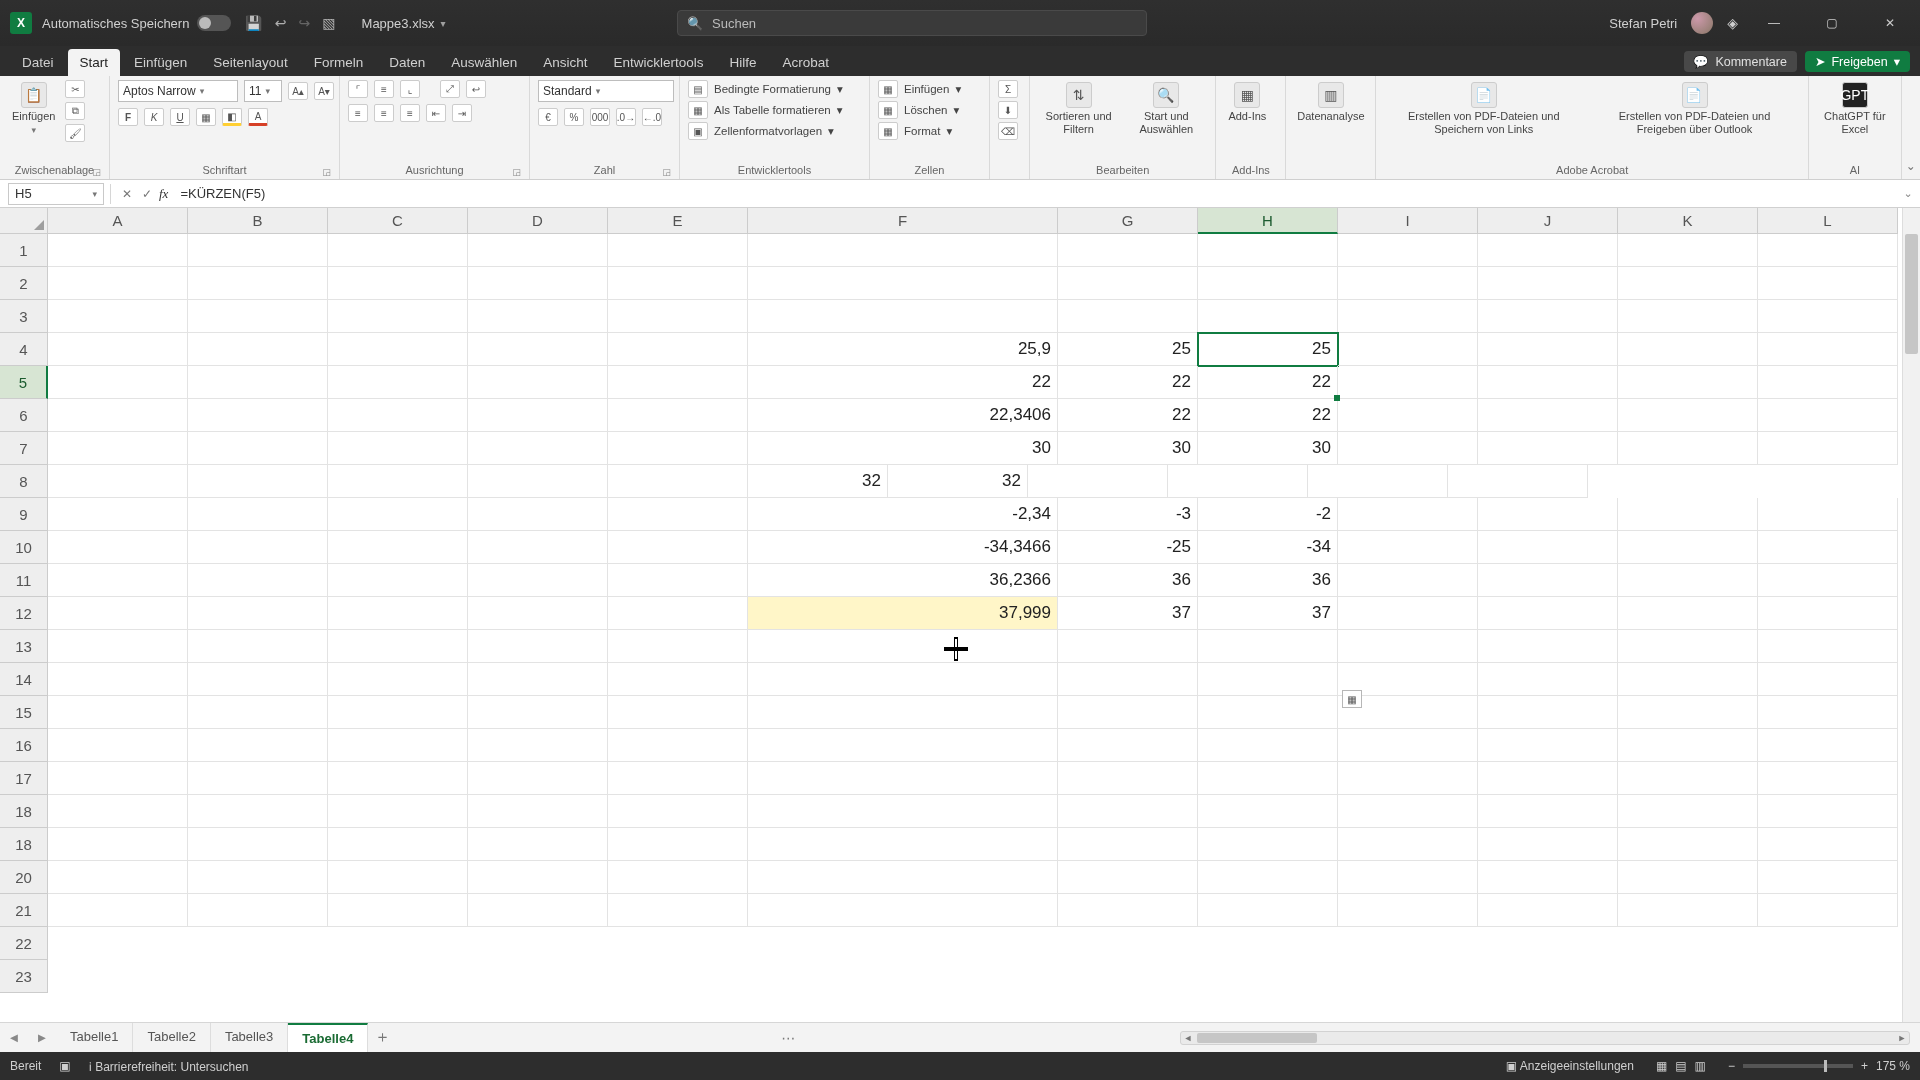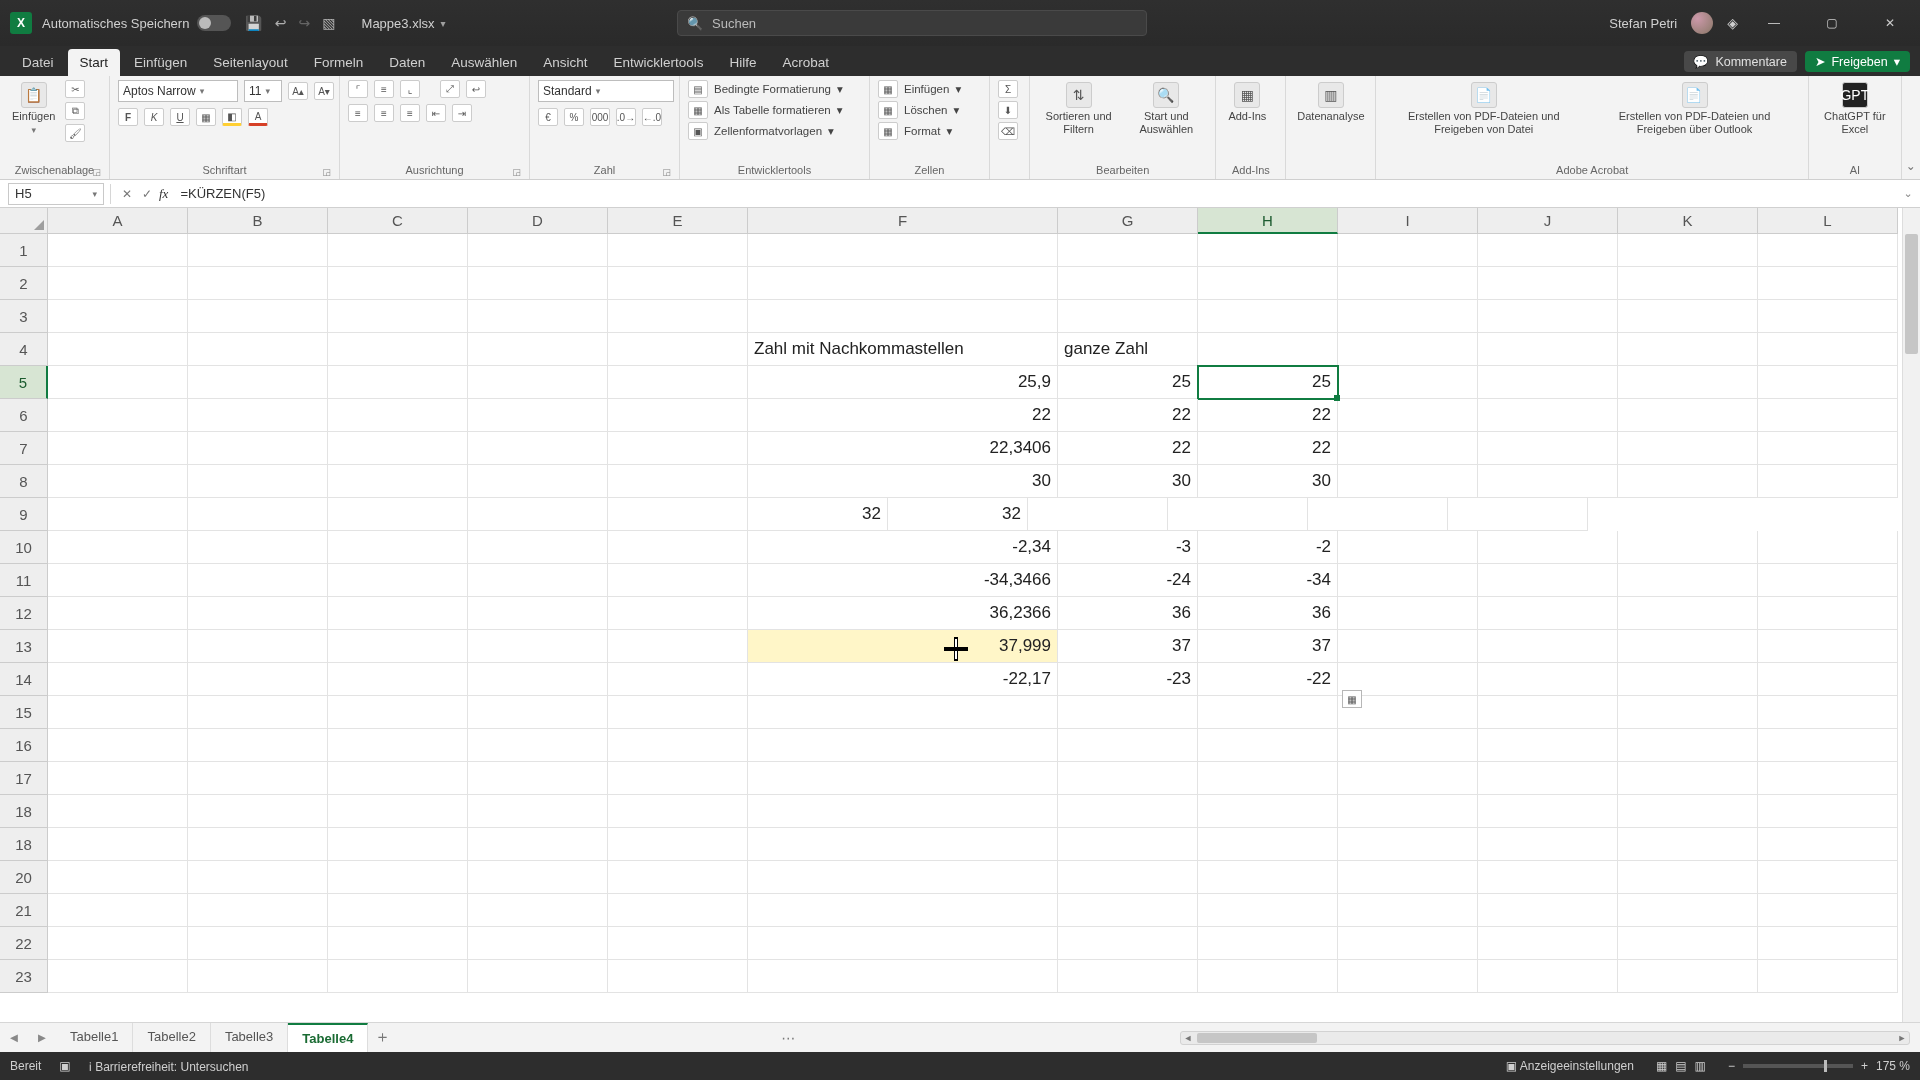--- a/index.html
+++ b/index.html
@@ -307,21 +307,21 @@
           <div class="tx">Datenanalyse</div>
         </div>
       </div>
     <div class="label">&nbsp;</div>
   </div>
 
   <div class="group" style="min-width:310px">
     <div class="body">
       <div class="bigbtn" style="min-width:140px">
           <div class="ic">📄</div>
-          <div class="tx">Erstellen von PDF-Dateien und Freigeben von Datei</div>
+          <div class="tx">Erstellen von PDF-Dateien und Speichern von Links</div>
         </div>
       <div class="bigbtn" style="min-width:150px">
           <div class="ic">📄</div>
           <div class="tx">Erstellen von PDF-Dateien und Freigeben über Outlook</div>
         </div>
     </div>
     <div class="label"><span>Adobe Acrobat</span></div>
   </div>
 
   <div class="group" style="min-width:90px">
@@ -433,34 +433,20 @@
         <div class="cell" style="width: 140px;"></div>
         <div class="cell" style="width: 140px;"></div>
         <div class="cell" style="width: 140px;"></div>
       </div>
       <div class="row">
         <div class="cell" style="width: 140px;"></div>
         <div class="cell" style="width: 140px;"></div>
         <div class="cell" style="width: 140px;"></div>
         <div class="cell" style="width: 140px;"></div>
         <div class="cell" style="width: 140px;"></div>
-        <div class="cell l" style="width: 310px;">Zahl mit Nachkommastellen</div>
-        <div class="cell l" style="width: 140px;">ganze Zahl</div>
-        <div class="cell" style="width: 140px;"></div>
-        <div class="cell" style="width: 140px;"></div>
-        <div class="cell" style="width: 140px;"></div>
-        <div class="cell" style="width: 140px;"></div>
-        <div class="cell" style="width: 140px;"></div>
-      </div>
-      <div class="row">
-        <div class="cell" style="width: 140px;"></div>
-        <div class="cell" style="width: 140px;"></div>
-        <div class="cell" style="width: 140px;"></div>
-        <div class="cell" style="width: 140px;"></div>
-        <div class="cell" style="width: 140px;"></div>
         <div class="cell r" style="width: 310px;">25,9</div>
         <div class="cell r" style="width: 140px;">25</div>
         <div class="cell r sel" style="width: 140px;">25</div>
         <div class="cell" style="width: 140px;"></div>
         <div class="cell" style="width: 140px;"></div>
         <div class="cell" style="width: 140px;"></div>
         <div class="cell" style="width: 140px;"></div>
       </div>
       <div class="row">
         <div class="cell" style="width: 140px;"></div>
@@ -531,21 +517,21 @@
         <div class="cell" style="width: 140px;"></div>
         <div class="cell" style="width: 140px;"></div>
       </div>
       <div class="row">
         <div class="cell" style="width: 140px;"></div>
         <div class="cell" style="width: 140px;"></div>
         <div class="cell" style="width: 140px;"></div>
         <div class="cell" style="width: 140px;"></div>
         <div class="cell" style="width: 140px;"></div>
         <div class="cell r" style="width: 310px;">-34,3466</div>
-        <div class="cell r" style="width: 140px;">-24</div>
+        <div class="cell r" style="width: 140px;">-25</div>
         <div class="cell r" style="width: 140px;">-34</div>
         <div class="cell" style="width: 140px;"></div>
         <div class="cell" style="width: 140px;"></div>
         <div class="cell" style="width: 140px;"></div>
         <div class="cell" style="width: 140px;"></div>
       </div>
       <div class="row">
         <div class="cell" style="width: 140px;"></div>
         <div class="cell" style="width: 140px;"></div>
         <div class="cell" style="width: 140px;"></div>
@@ -561,34 +547,20 @@
       </div>
       <div class="row">
         <div class="cell" style="width: 140px;"></div>
         <div class="cell" style="width: 140px;"></div>
         <div class="cell" style="width: 140px;"></div>
         <div class="cell" style="width: 140px;"></div>
         <div class="cell" style="width: 140px;"></div>
         <div class="cell r highlight" style="width: 310px;">37,999</div>
         <div class="cell r" style="width: 140px;">37</div>
         <div class="cell r" style="width: 140px;">37</div>
-        <div class="cell" style="width: 140px;"></div>
-        <div class="cell" style="width: 140px;"></div>
-        <div class="cell" style="width: 140px;"></div>
-        <div class="cell" style="width: 140px;"></div>
-      </div>
-      <div class="row">
-        <div class="cell" style="width: 140px;"></div>
-        <div class="cell" style="width: 140px;"></div>
-        <div class="cell" style="width: 140px;"></div>
-        <div class="cell" style="width: 140px;"></div>
-        <div class="cell" style="width: 140px;"></div>
-        <div class="cell r" style="width: 310px;">-22,17</div>
-        <div class="cell r" style="width: 140px;">-23</div>
-        <div class="cell r" style="width: 140px;">-22</div>
         <div class="cell" style="width: 140px;"></div>
         <div class="cell" style="width: 140px;"></div>
         <div class="cell" style="width: 140px;"></div>
         <div class="cell" style="width: 140px;"></div>
       </div>
       <div class="row">
         <div class="cell" style="width: 140px;"></div>
         <div class="cell" style="width: 140px;"></div>
         <div class="cell" style="width: 140px;"></div>
         <div class="cell" style="width: 140px;"></div>

